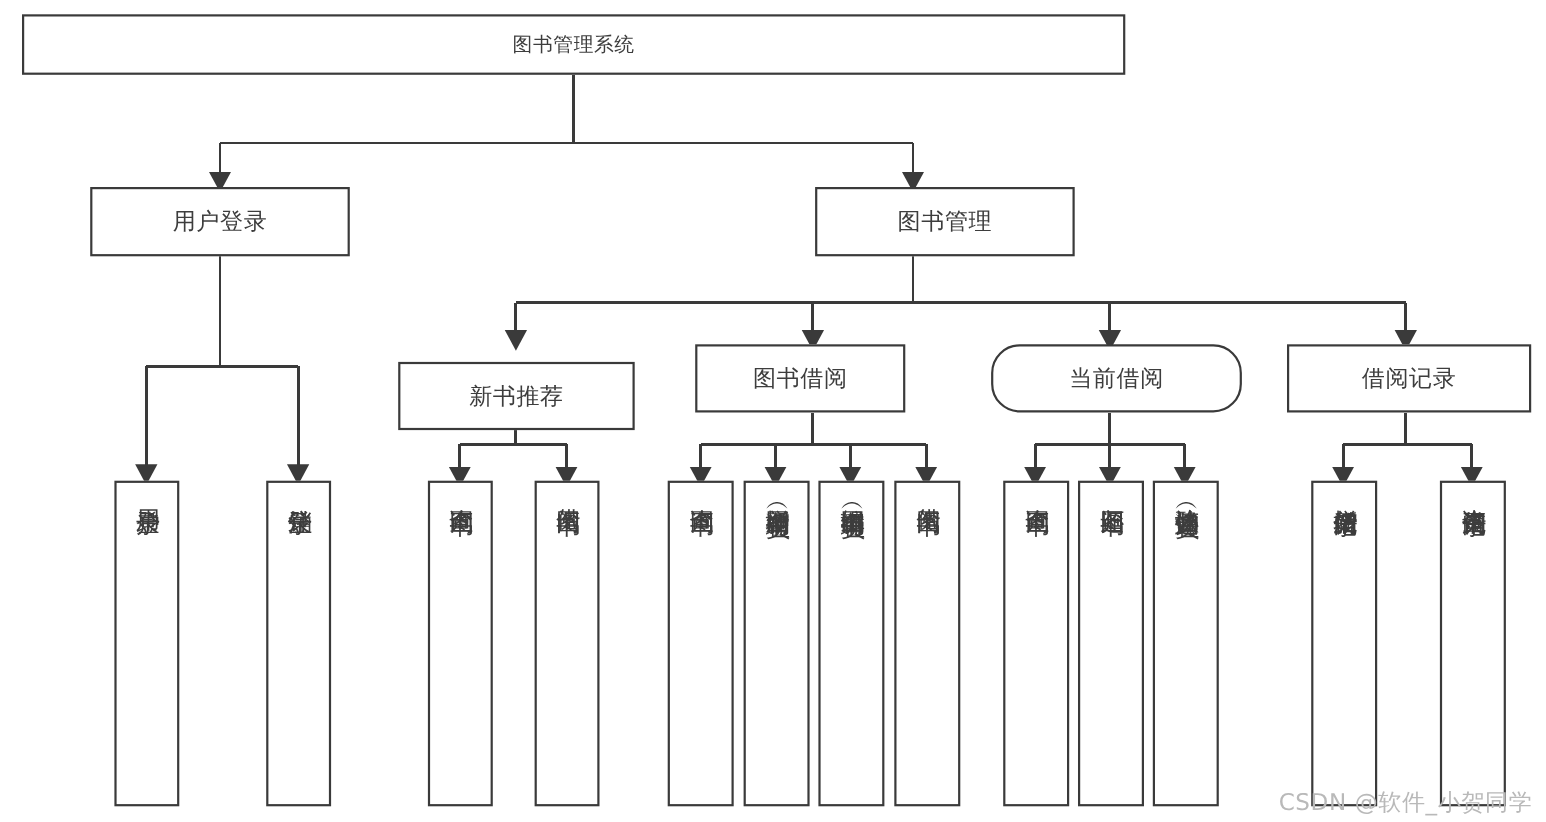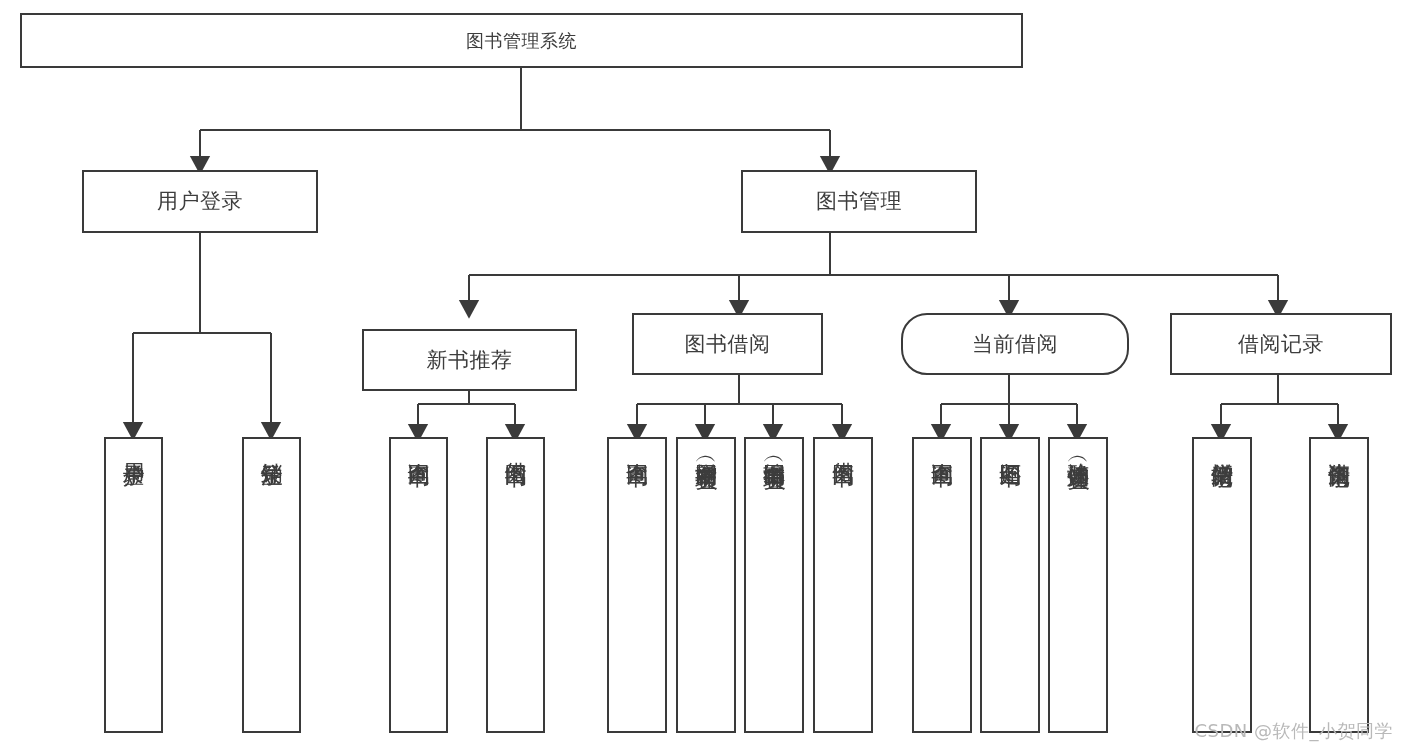--- a/index.html
+++ b/index.html
@@ -63,21 +63,21 @@
     text-orientation: upright;
     font-size: 22px;
     line-height: 1.02;
     letter-spacing: 1px;
     max-height: 100%;
   }
   .watermark {
     position: absolute;
     right: 12px;
     bottom: 4px;
-    font-size: 18px;
+    font-size: 21px;
     color: #b9b9b9;
     letter-spacing: 0.5px;
     white-space: nowrap;
     pointer-events: none;
   }
 </style>
 </head>
 <body>
 
 <div id="diagram-root">

